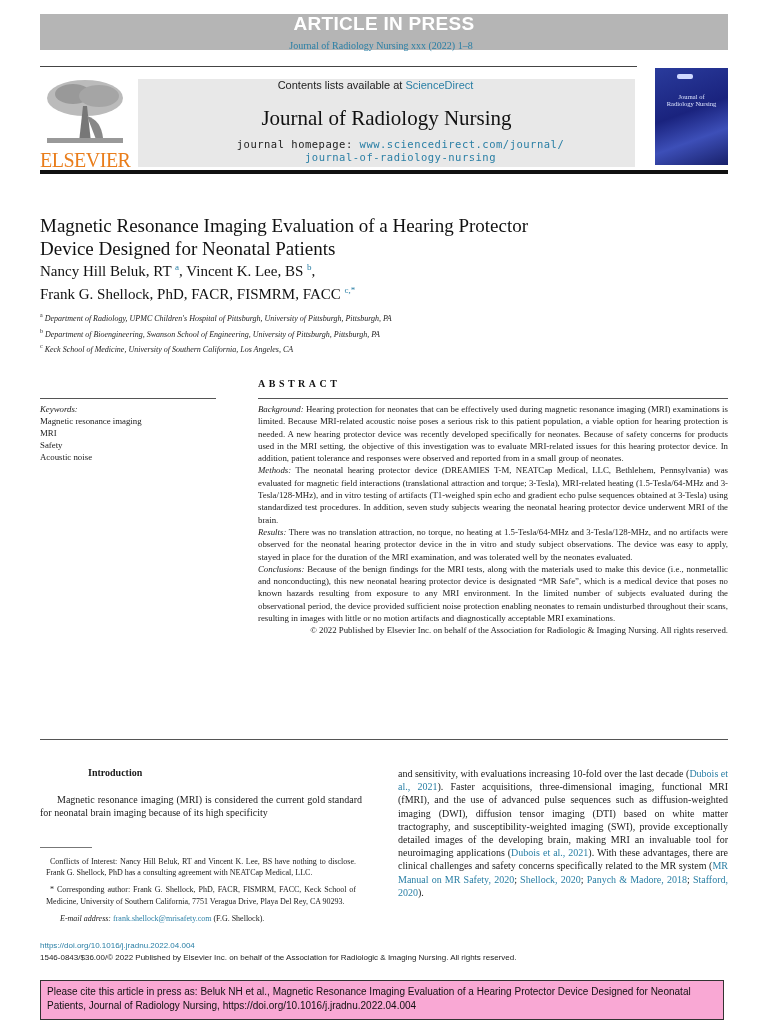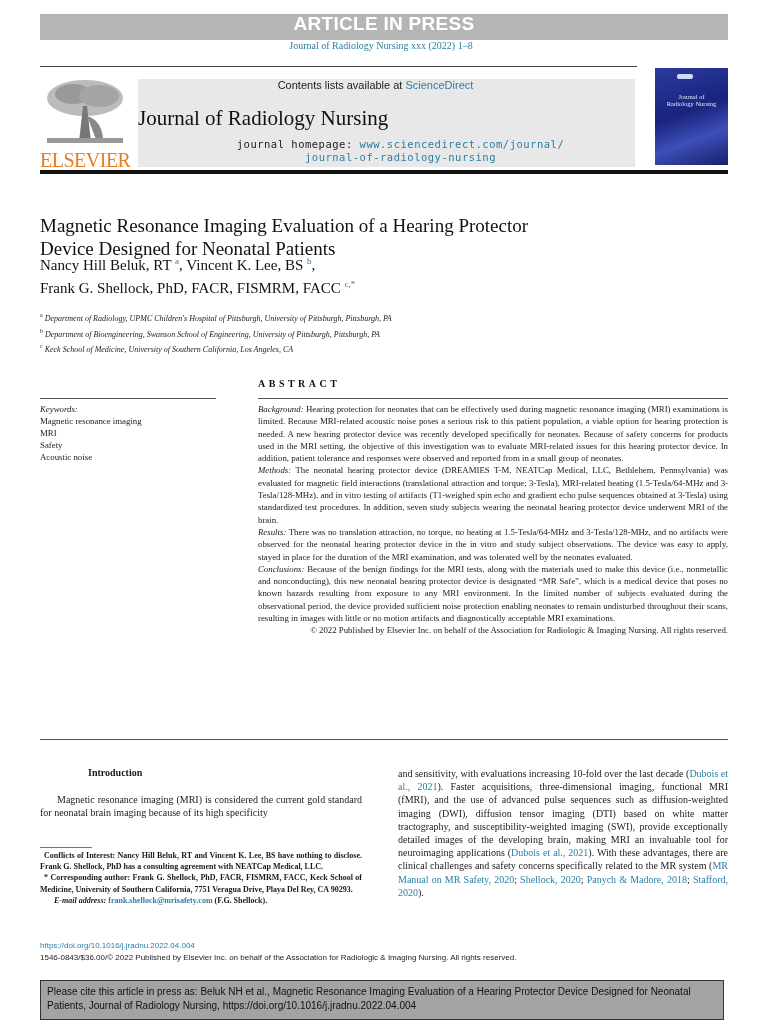--- a/index.html
+++ b/index.html
@@ -1,45 +1,45 @@
 <!DOCTYPE html>
 <html><head>
 <meta charset="utf-8">
 <style>
   html, body { margin: 0; padding: 0; background: #ffffff; }
   body { width: 762px; height: 1024px; position: relative; overflow: hidden;
          font-family: "Liberation Serif", serif; color: #1a1a1a; }
   .abs { position: absolute; }
-  .press-bar { left: 40px; top: 14px; width: 688px; height: 26px; background: #b5b5b5;
+  .press-bar { left: 40px; top: 14px; width: 688px; height: 36px; background: #b5b5b5;
                color: #fff; font-family: "Liberation Sans", sans-serif; font-weight: bold;
                font-size: 19px; text-align: center; line-height: 20px; letter-spacing: 0.3px; }
   .journal-ref { left: 0; top: 40px; width: 762px; text-align: center; font-size: 10px; color: #2a7fa5;
                  font-family: Liberation Serif, serif; }
   .top-rule { left: 40px; top: 66px; width: 597px; height: 1px; background: #444; }
   .logo { left: 40px; top: 76px; width: 90px; height: 92px; }
   .logo .tree { width: 84px; height: 70px; margin-left: 3px; }
   .logo .wordmark { font-family: "Liberation Serif", serif; color: #e97d1b; font-size: 20px; letter-spacing: -0.5px;
                     line-height: 20px; text-align: center; }
   .head-box { left: 138px; top: 79px; width: 497px; height: 88px; background: #e8e8e8; }
   .contents { top: 79px; left: 127px; width: 497px; text-align: center; font-family: Liberation Sans, sans-serif;
               font-size: 11px; color: #222; }
   .contents a { color: #2a7fa5; text-decoration: none; }
-  .jtitle { top: 106px; left: 138px; width: 497px; text-align: left; font-size: 21px; color: #111; }
+  .jtitle { top: 106px; left: 138px; width: 497px; text-align: center; font-size: 21px; color: #111; }
   .homepage { top: 138px; left: 138px; width: 525px; text-align: center; font-family: "DejaVu Sans Mono", monospace;
               font-size: 10.5px; color: #222; line-height: 13px; letter-spacing: 0.5px; }
   .homepage .url { color: #2a7fa5; }
   .cover { left: 655px; top: 68px; width: 73px; height: 97px;
            background: linear-gradient(160deg, #2a3b9c 0%, #1a237e 45%, #3d4fb8 70%, #18206a 100%); }
   .cover .ct { position: absolute; top: 25px; left: 0; width: 73px; text-align: center; color: #dfe6ff;
                font-size: 6.5px; line-height: 7px; }
   .cover .badge { position: absolute; top: 6px; left: 22px; width: 16px; height: 5px; background: #cfd8ff; border-radius: 2px; }
   .thick-rule { left: 40px; top: 170px; width: 688px; height: 4px; background: #111; }
 
   .title { left: 40px; top: 214px; width: 600px; font-size: 19px; line-height: 23px; color: #111; }
-  .authors { left: 40px; top: 252px; width: 600px; font-size: 15px; line-height: 19px; color: #111; }
+  .authors { left: 40px; top: 258px; width: 600px; font-size: 15px; line-height: 19px; color: #111; }
   .authors sup { color: #2a7fa5; font-size: 9px; }
   .affils { left: 40px; top: 309px; width: 620px; font-size: 8px; line-height: 12px; font-style: italic; color: #222; }
   .affils sup { font-style: normal; font-size: 6px; }
 
   .kw-rule { left: 40px; top: 398px; width: 176px; height: 1px; background: #555; }
   .abs-rule { left: 258px; top: 398px; width: 470px; height: 1px; background: #555; }
   .abs-head { left: 258px; top: 378px; font-size: 10px; letter-spacing: 3.5px; font-weight: bold; color: #111; }
   .keywords { left: 40px; top: 403px; width: 180px; font-size: 8.8px; line-height: 12px; }
   .keywords .kwl { font-style: italic; }
   .abstract { left: 258px; top: 403px; width: 470px; font-size: 8.8px; line-height: 12.3px; text-align: justify; }
@@ -47,29 +47,29 @@
   .abstract .lbl { font-style: italic; }
   .abstract .copy { text-align: justify; text-align-last: right; }
 
   .mid-rule { left: 40px; top: 739px; width: 688px; height: 1px; background: #555; }
 
   .intro-head { left: 40px; top: 767px; font-weight: bold; font-size: 10px; margin-left: 48px; }
   .col-left { left: 40px; top: 793px; width: 322px; font-size: 10px; line-height: 13px; text-align: justify; }
   .col-left p { margin: 0; text-indent: 17px; }
   .fn-rule { left: 40px; top: 847px; width: 52px; height: 1px; background: #777; }
   .footnotes { left: 40px; top: 850px; width: 322px; font-size: 8px; line-height: 11.2px; text-align: justify; }
-  .footnotes p { margin: 0; text-indent: 4px; font-weight: bold; }
+  .footnotes p { margin: 6px; text-indent: 4px; }
   .footnotes .email-lbl { font-style: italic; }
   .footnotes a, .col-right a { color: #2a7fa5; text-decoration: none; }
   .col-right { left: 398px; top: 767px; width: 330px; font-size: 10px; line-height: 13.2px; text-align: justify; }
   .col-right p { margin: 0; }
 
   .doi { left: 40px; top: 941px; font-size: 8px; color: #2a7fa5; font-family: "Liberation Sans", sans-serif; }
   .issn { left: 40px; top: 953px; font-size: 8px; font-family: "Liberation Sans", sans-serif; color: #222; }
-  .cite-box { left: 40px; top: 980px; width: 684px; height: 40px; background: #a3a3a3; border: 1px solid #333;
+  .cite-box { left: 40px; top: 980px; width: 684px; height: 40px; background: #f9a8d4; border: 1px solid #333;
               font-family: "Liberation Sans", sans-serif; font-size: 10px; line-height: 13.5px; padding: 4px 6px 0 6px;
               box-sizing: border-box; color: #111; }
 </style>
 </head>
 <body>
 
 <div class="abs press-bar">ARTICLE IN PRESS</div>
 <div class="abs journal-ref">Journal of Radiology Nursing xxx (2022) 1–8</div>
 <div class="abs top-rule"></div>
 

